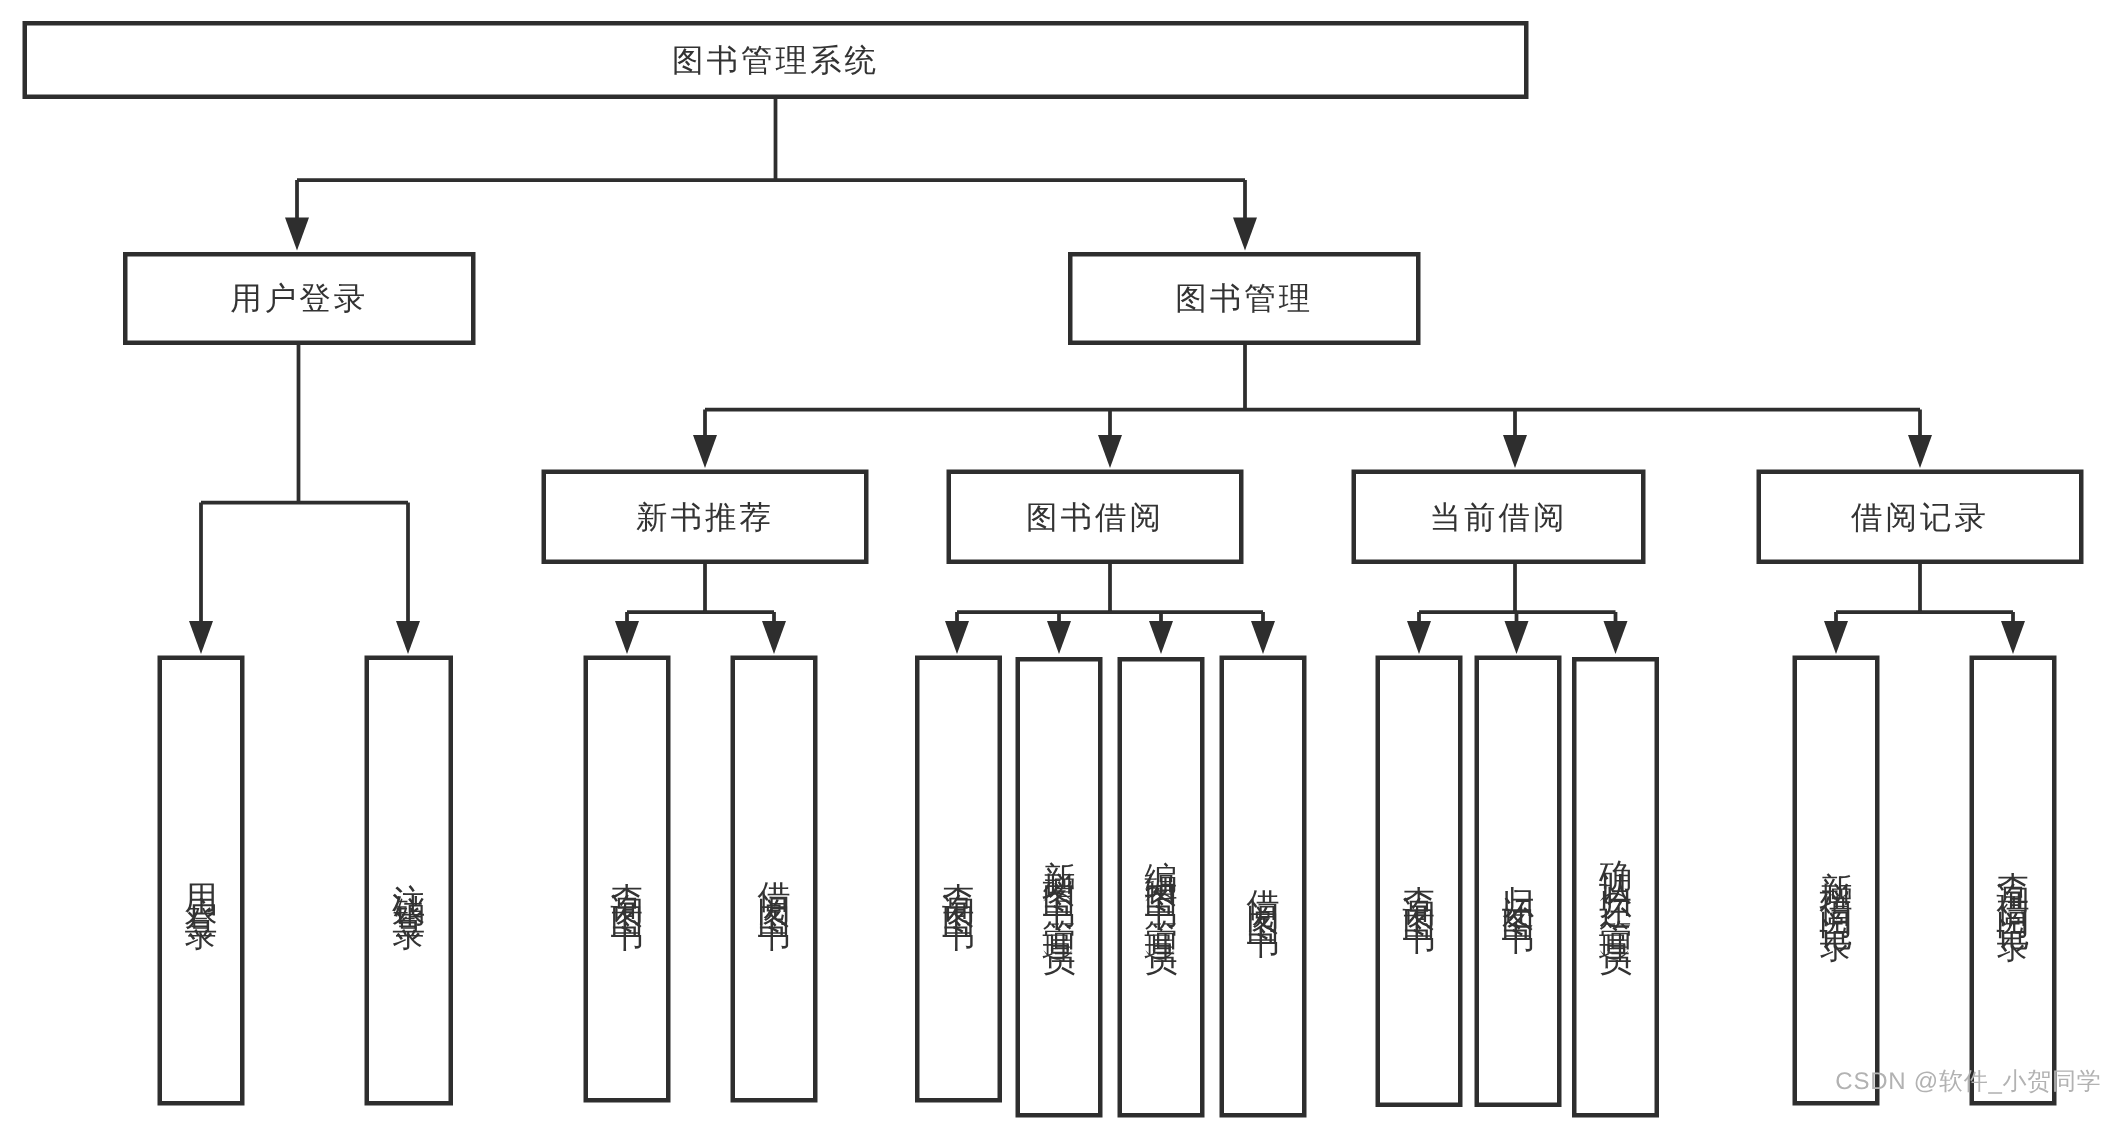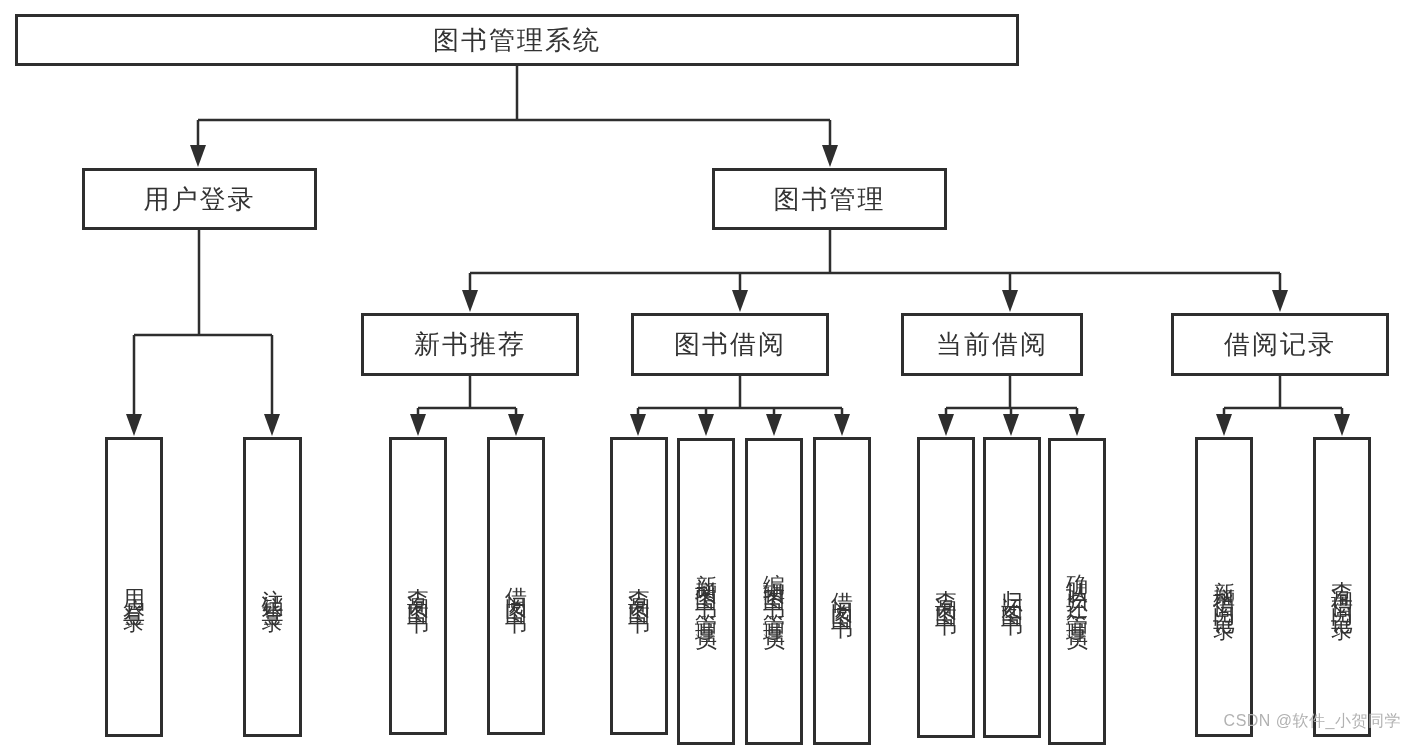--- a/index.html
+++ b/index.html
@@ -7,21 +7,21 @@
     width:1405px;height:747px;position:relative;overflow:hidden;
     font-family:"Liberation Sans",sans-serif;color:#333333;
   }
   .canvas{position:absolute;inset:0;}
   svg.wires{position:absolute;left:0;top:0;z-index:1;}
   .box{
     position:absolute;box-sizing:border-box;background:#ffffff;
     border:3px solid #2e2e2e;display:flex;align-items:center;justify-content:center;
     z-index:2;color:#333333;
   }
-  .box.h{font-size:26px;letter-spacing:2px;white-space:nowrap;}
+  .box.h{font-size:21px;letter-spacing:2px;white-space:nowrap;}
   .box.v{
     writing-mode:vertical-rl;text-orientation:mixed;
     font-size:22px;letter-spacing:8px;line-height:1;
   }
   .watermark{
     position:absolute;z-index:3;left:1183px;top:711px;width:218px;
     font-size:16px;color:#b2b2b2;white-space:nowrap;text-align:right;
     letter-spacing:0.5px;
   }
 </style>
@@ -70,21 +70,21 @@
     </g>
   </svg>
 
   <div class="box h" style="left:15px;top:14px;width:1004px;height:52px;">图书管理系统</div>
 
   <div class="box h" style="left:82px;top:168px;width:235px;height:62px;">用户登录</div>
   <div class="box h" style="left:712px;top:168px;width:235px;height:62px;">图书管理</div>
 
   <div class="box h" style="left:361px;top:313px;width:218px;height:63px;">新书推荐</div>
   <div class="box h" style="left:631px;top:313px;width:198px;height:63px;">图书借阅</div>
-  <div class="box h" style="left:901px;top:313px;width:182px;height:63px;">当前借阅</div>
+  <div class="box h" style="left:901px;top:313px;width:196px;height:63px;">当前借阅</div>
   <div class="box h" style="left:1171px;top:313px;width:218px;height:63px;">借阅记录</div>
 
   <div class="box v" style="left:105px;top:437px;width:58px;height:300px;">用户登录</div>
   <div class="box v" style="left:243px;top:437px;width:59px;height:300px;">注销登录</div>
 
   <div class="box v" style="left:389px;top:437px;width:58px;height:298px;">查询图书</div>
   <div class="box v" style="left:487px;top:437px;width:58px;height:298px;">借阅图书</div>
 
   <div class="box v" style="left:610px;top:437px;width:58px;height:298px;">查询图书</div>
   <div class="box v" style="left:677px;top:438px;width:58px;height:307px;">新增图书（管理员）</div>

